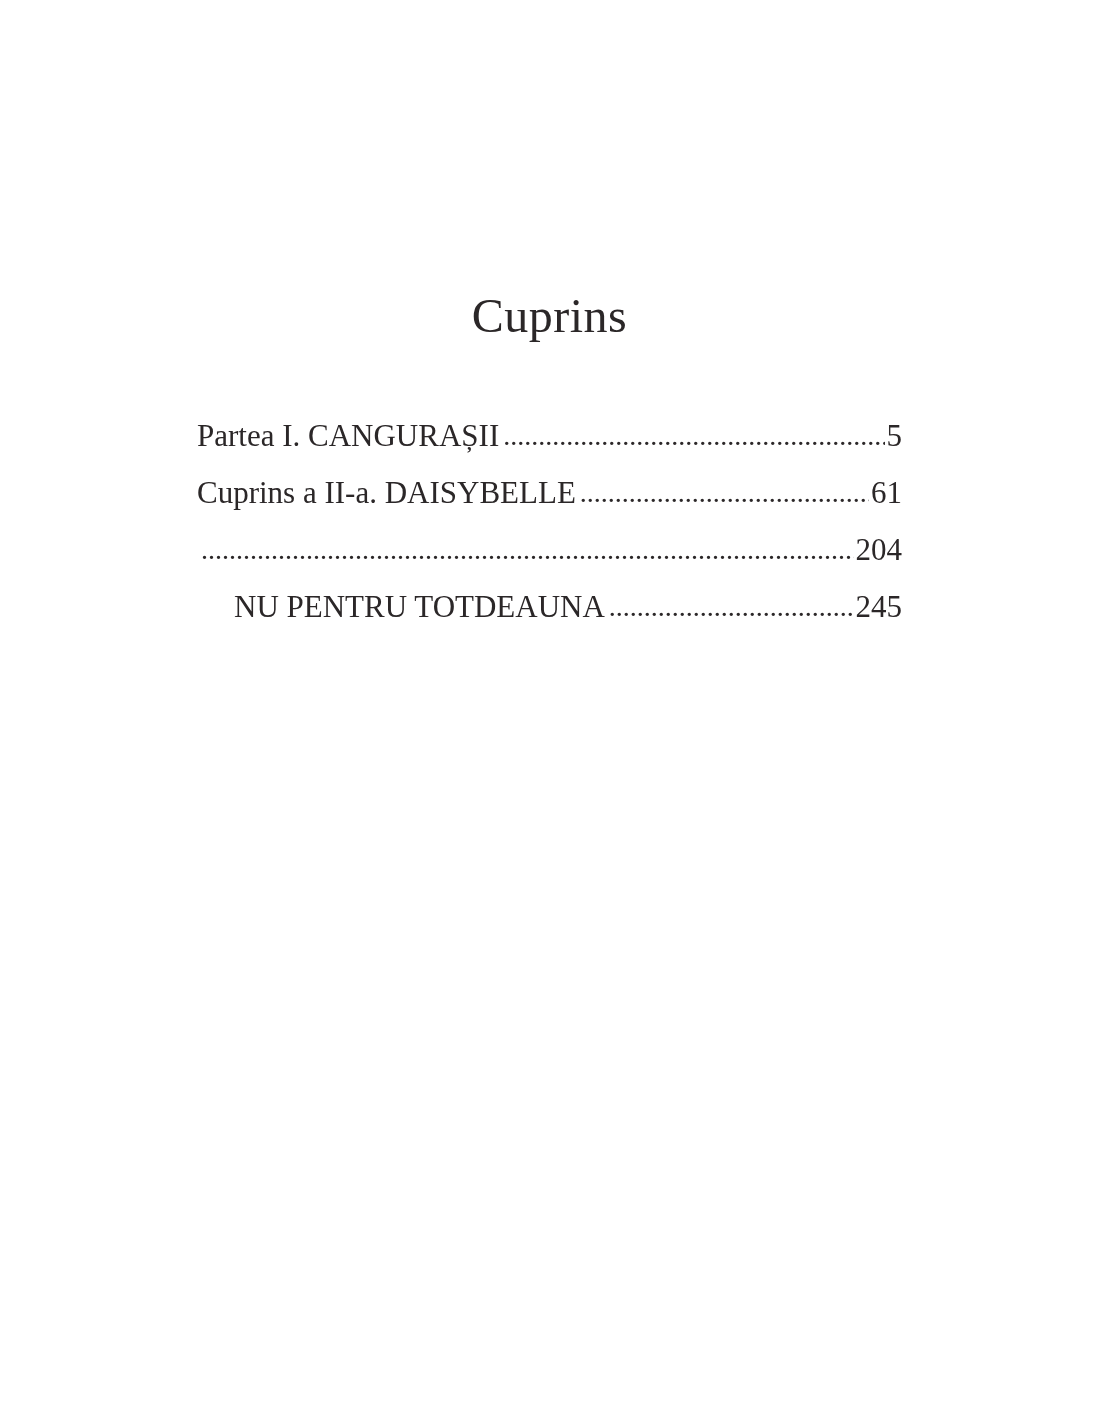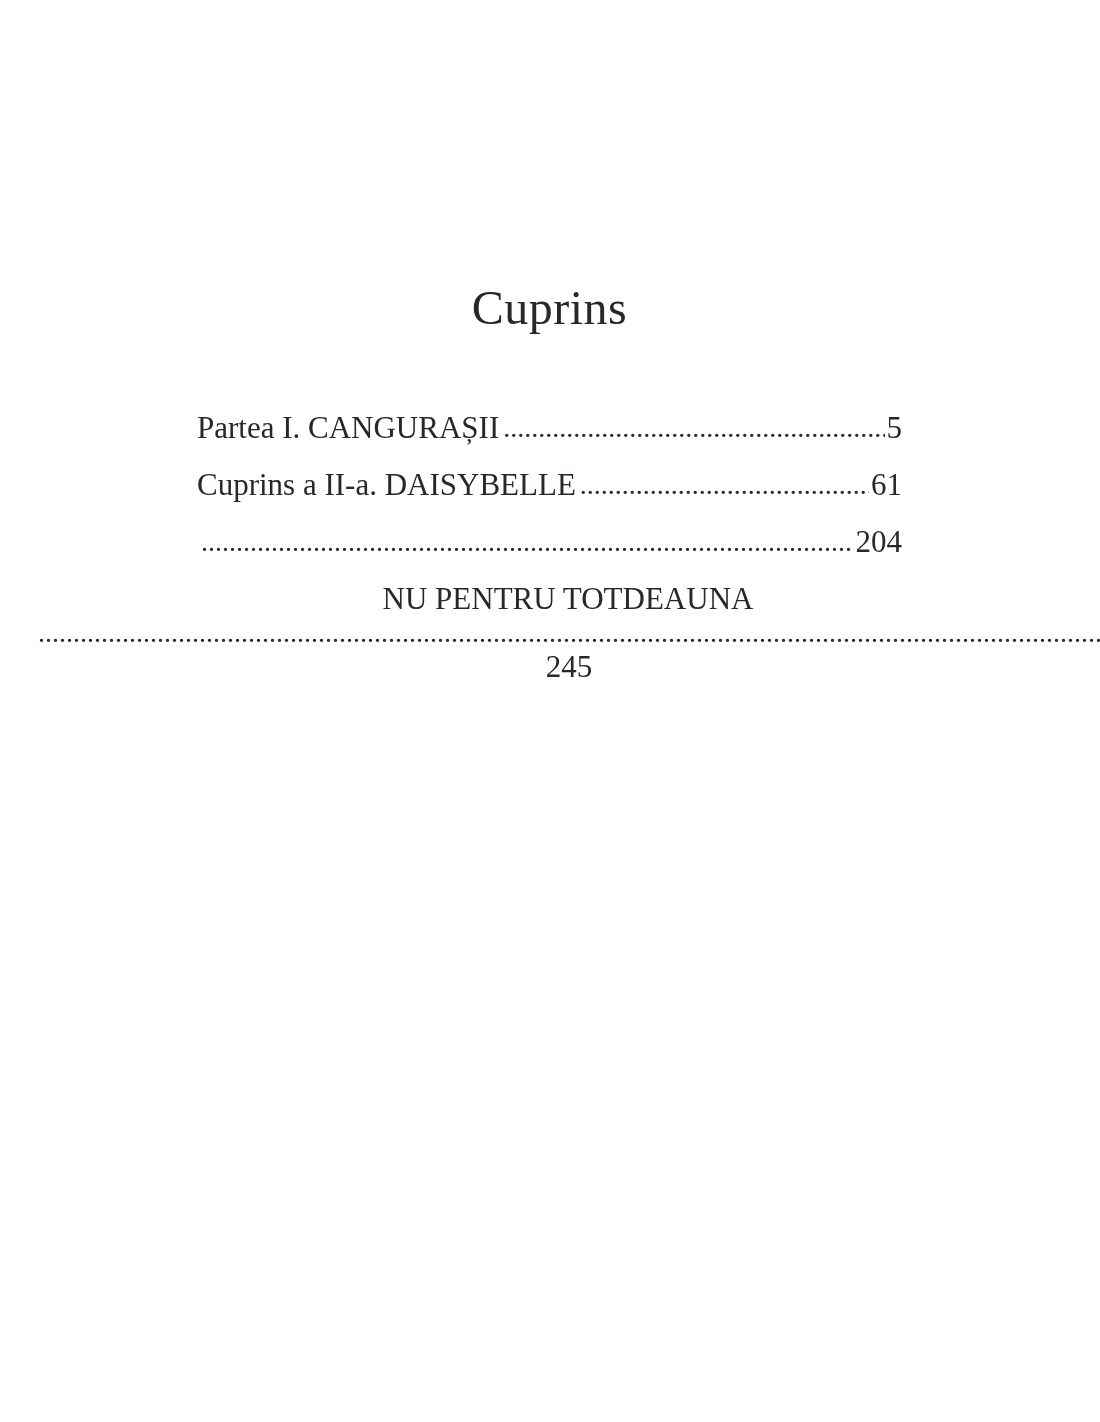--- a/index.html
+++ b/index.html
@@ -16,43 +16,42 @@
   }
   .page {
     box-sizing: border-box;
     width: 1100px;
     height: 1422px;
     padding: 282px 198px 0 197px;
   }
   .page-title {
     font-size: 48px;
     font-weight: normal;
-    margin: 0;
+    margin: 8px;
     text-align: center;
     line-height: 1.1;
     letter-spacing: 0.5px;
   }
   .toc {
     margin-top: 76px;
   }
   .toc-entry {
     margin-bottom: 23px;
   }
   .toc-line {
     display: flex;
-    align-items: center;
+    align-items: flex-start;
     font-size: 31px;
     line-height: 34px;
   }
   .toc-line .label {
     white-space: nowrap;
   }
   .indent {
     padding-left: 37px;
-    flex-direction: column;
   }
   .dot-leader {
     flex: 1 1 auto;
     min-width: 0;
     overflow: hidden;
     white-space: nowrap;
     font-size: 28px;
     margin-left: 4px;
   }
   .dot-leader::after {

